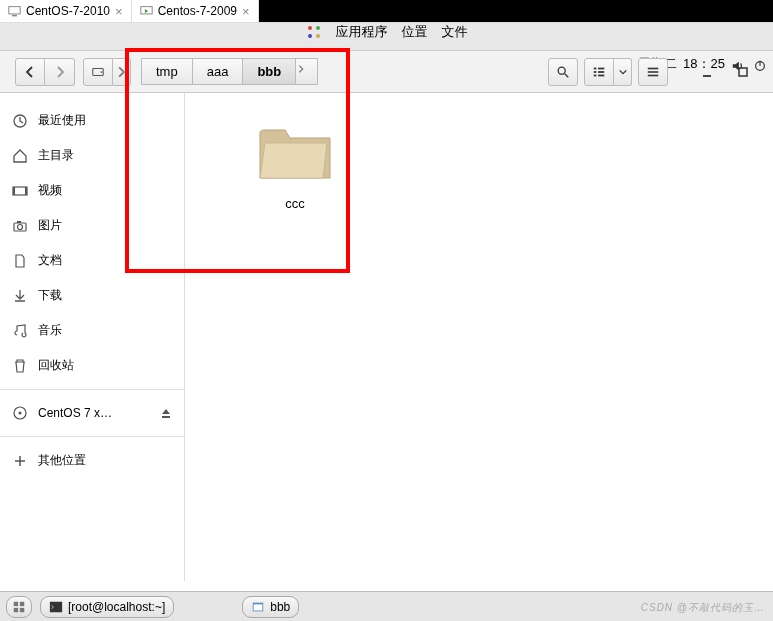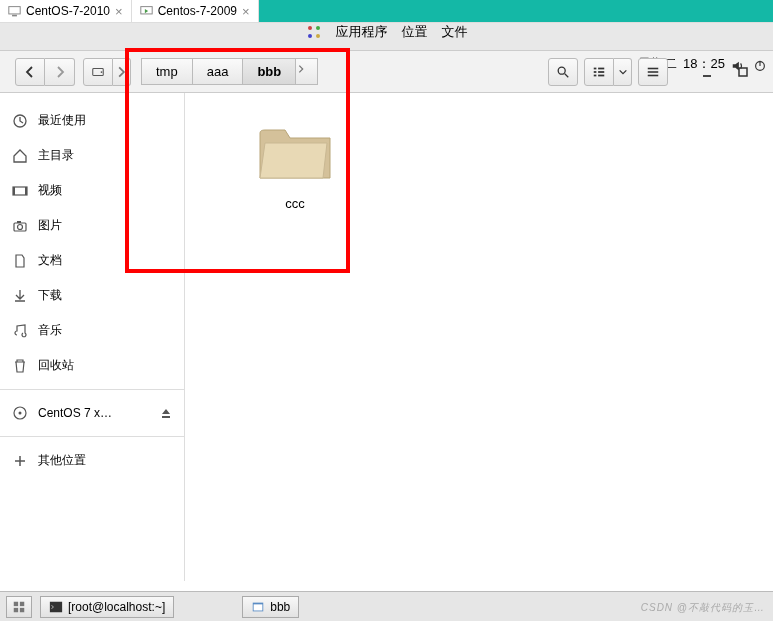--- a/index.html
+++ b/index.html
@@ -1,19 +1,19 @@
 <!DOCTYPE html>
 <html><head>
 <meta charset="utf-8">
 <style>
 * { margin: 0; padding: 0; box-sizing: border-box; font-family: sans-serif; }
 body { width: 773px; height: 621px; background: #fff; overflow: hidden; position: relative; }
 
 
-.vm-tabs { height: 23px; background: #14b8a6; border-bottom: 1px solid #ddd; display: flex; align-items: center; text-align: right; }
+.vm-tabs { height: 23px; background: #000000; border-bottom: 1px solid #ddd; display: flex; align-items: center; text-align: right; }
 .vm-tab { height: 22px; padding: 0 8px; display: flex; align-items: center; gap: 5px; font-size: 12px; border-right: 1px solid #ddd; cursor: pointer; }
 .vm-tab.inactive { background: #fff; }
 .vm-tab.active { background: #fff; }
 .vm-tab-icon { width: 13px; height: 13px; }
 .close-x { color: #888; font-size: 13px; }
 
 
 .menu-bar { height: 28px; background: #e8e8e8; display: flex; align-items: center; padding: 0 6px; gap: 14px; font-size: 13px; border-bottom: 1px solid #ccc; flex-direction: column; }
 .menu-left { display: flex; align-items: center; gap: 14px; }
 .apps-icon { width: 16px; height: 16px; }
@@ -43,21 +43,21 @@
 .eject { margin-left: auto; color: #555; }
 
 .content { flex: 1; position: relative; padding: 20px; }
 .red-box { position: absolute; left: -60px; top: -45px; width: 225px; height: 225px; border: 4px solid #f00; pointer-events: none; }
 .folder-item { width: 110px; display: flex; flex-direction: column; align-items: center; gap: 8px; margin-left: 35px; margin-top: 5px; cursor: pointer; }
 .folder-icon { width: 80px; height: 70px; position: relative; }
 .folder-label { font-size: 13px; }
 
 
 .taskbar { position: absolute; bottom: 0; left: 0; right: 0; height: 30px; background: #e6e6e6; border-top: 1px solid #bbb; display: flex; align-items: center; gap: 8px; padding: 0 6px; font-size: 12px; }
-.task-btn { display: flex; align-items: center; gap: 5px; padding: 3px 8px; border: 1px solid #aaa; background: linear-gradient(#f8f8f8,#e2e2e2); border-radius: 0; cursor: pointer; }
+.task-btn { display: flex; align-items: center; gap: 5px; padding: 3px 8px; border: 1px solid #aaa; background: linear-gradient(#f8f8f8,#e2e2e2); border-radius: 9px; cursor: pointer; }
 .task-btn.icon-only { padding: 3px 5px; }
 .watermark { position: absolute; right: 8px; bottom: 6px; color: rgba(120,120,120,0.55); font-size: 10px; font-style: italic; letter-spacing: 1px; }
 
 svg { display: block; }
 </style>
 </head>
 <body>
 
 <div class="vm-tabs">
   <div class="vm-tab inactive">

